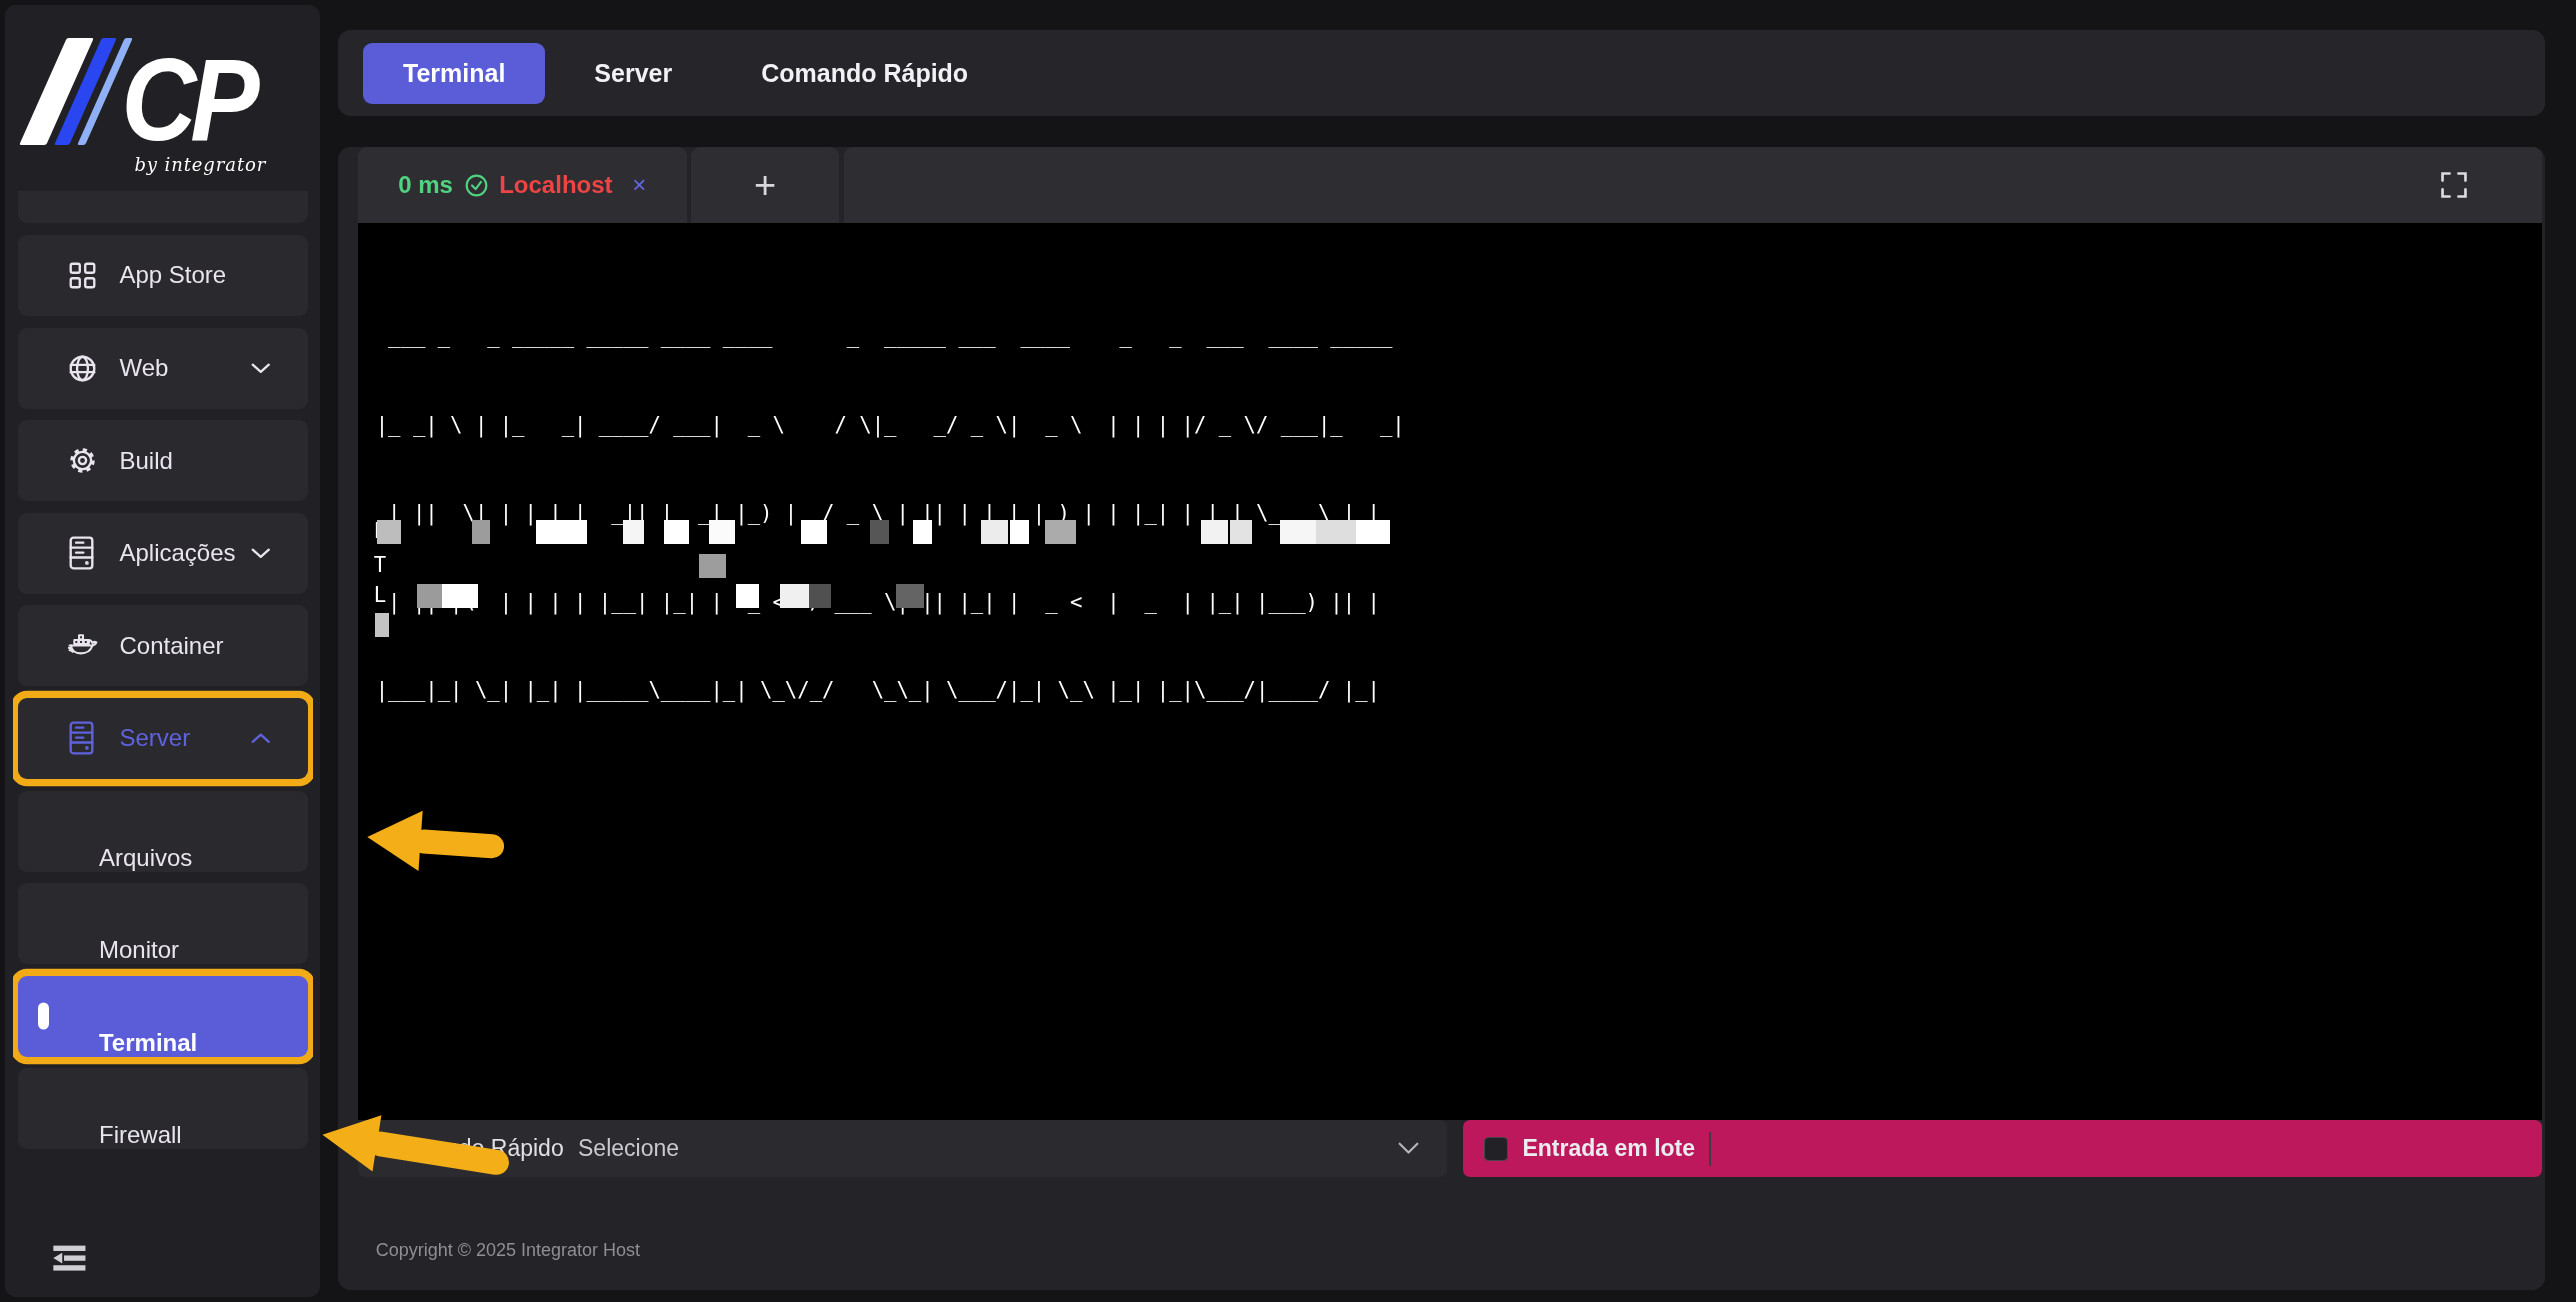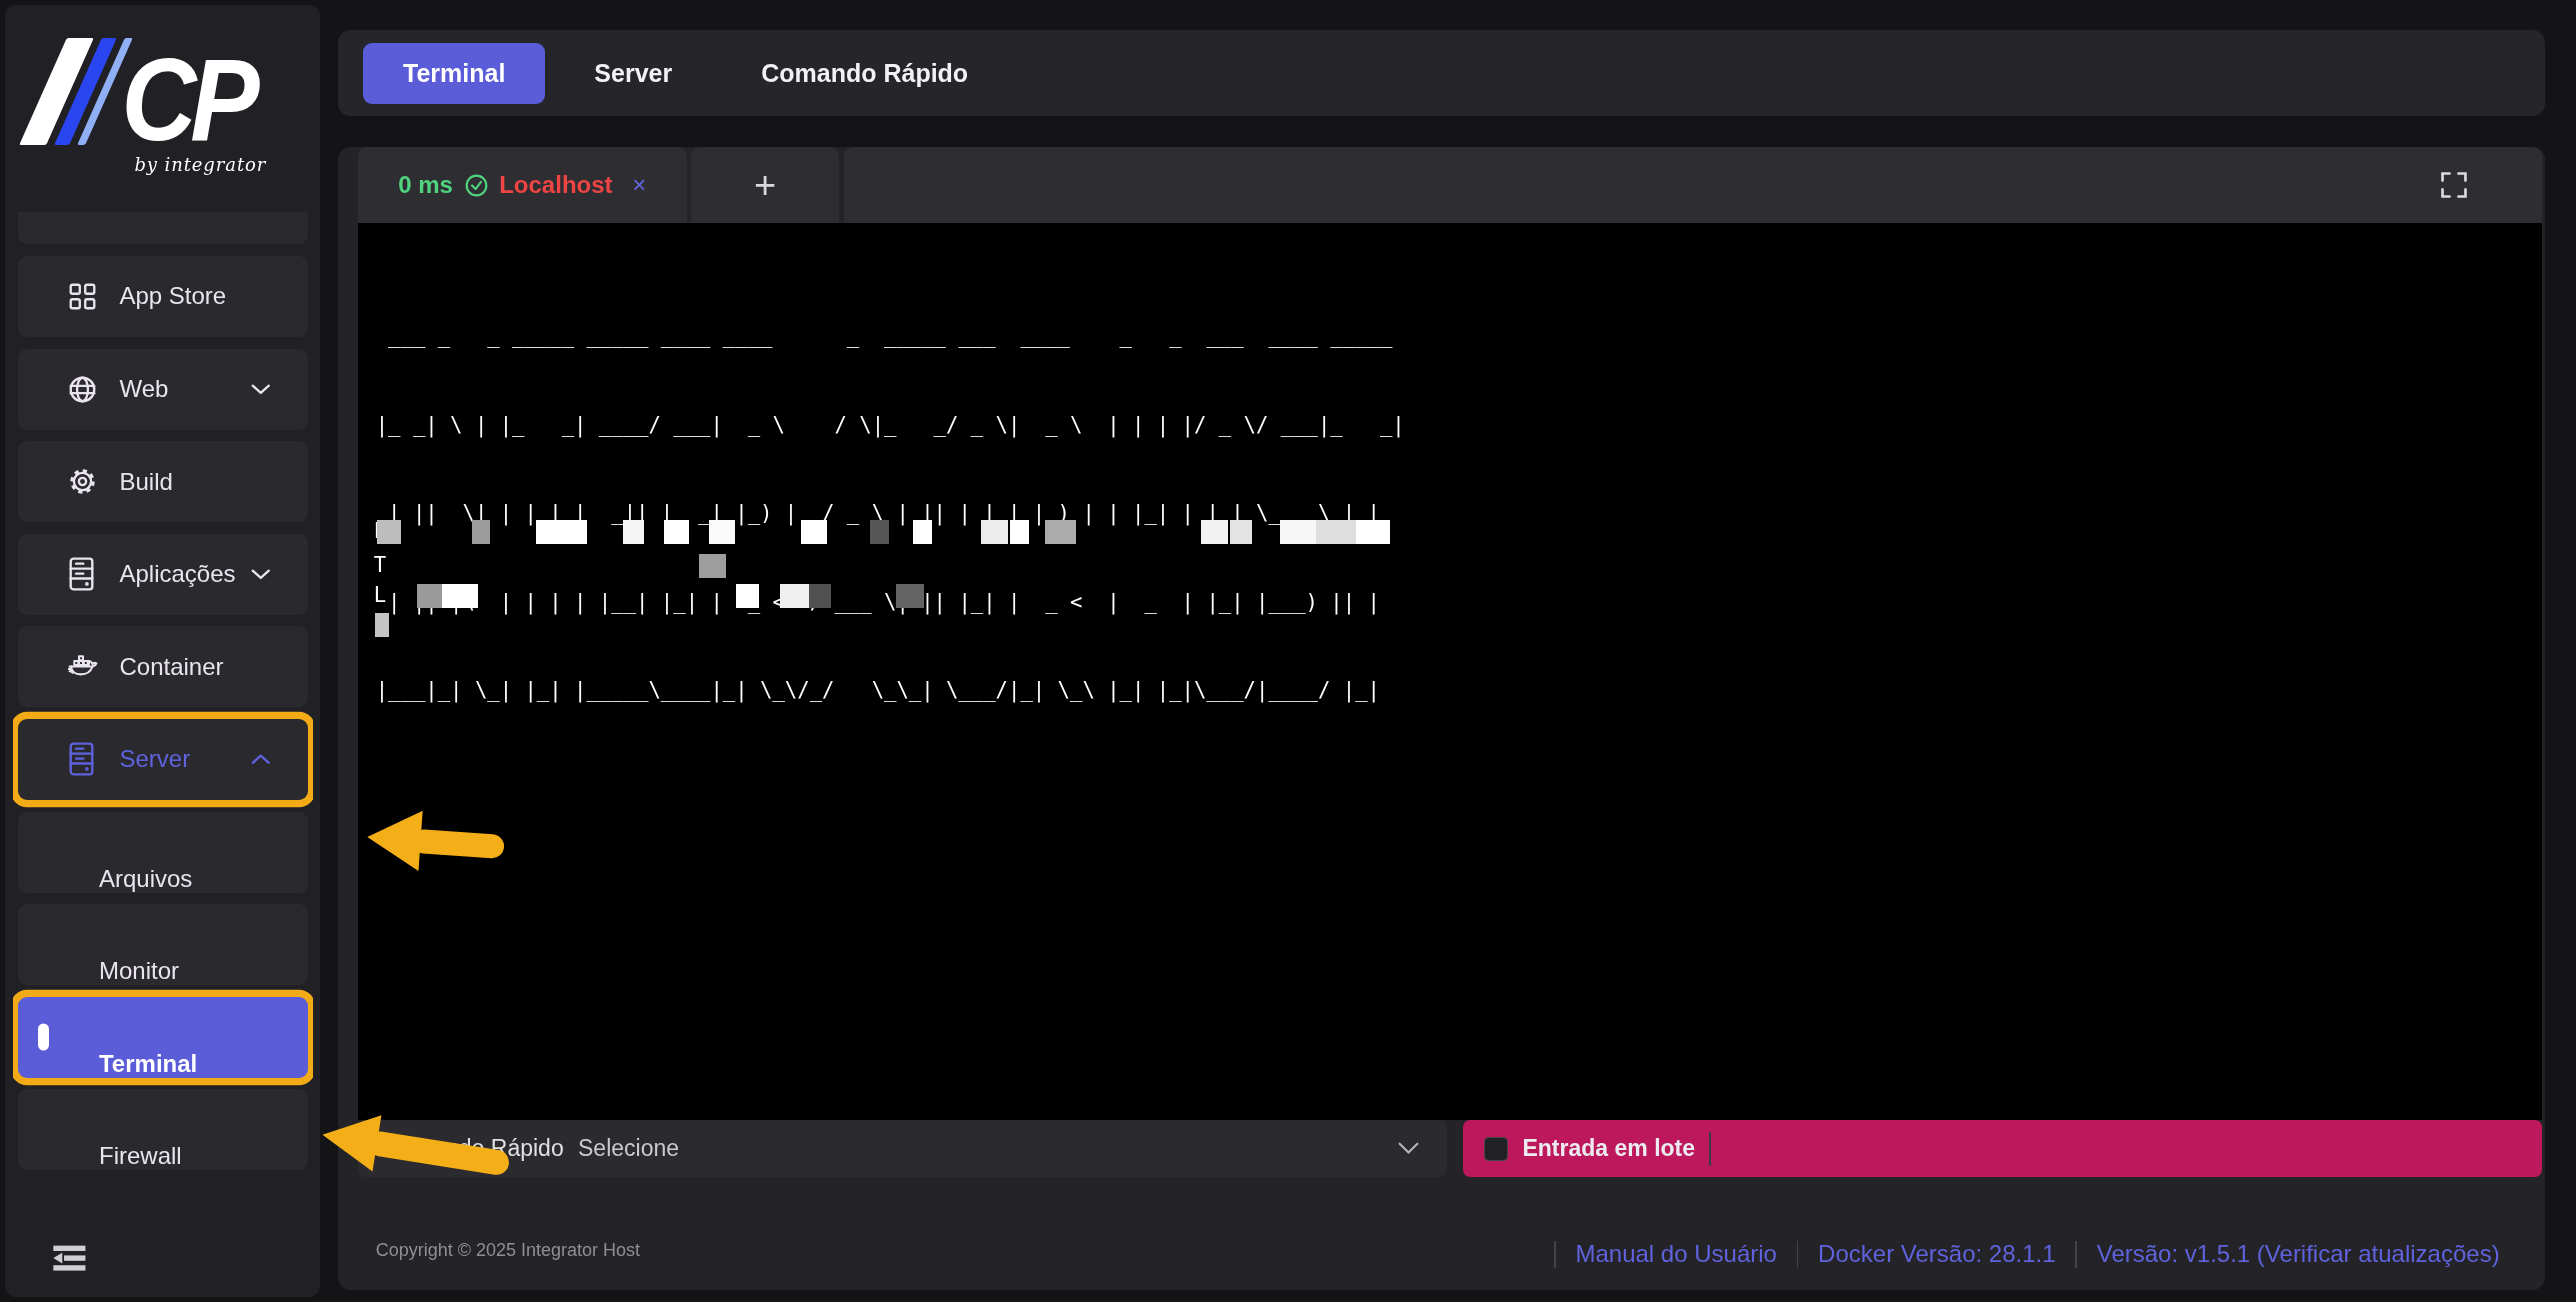--- a/index.html
+++ b/index.html
@@ -14,21 +14,21 @@
   .logo-bars { display:flex; gap:8px; height:107px; transform:skewX(-24deg); margin-left:12.5px; }
   .logo-bars span { display:block; height:107px; border-radius:1.8px; }
   .bar-w { width:27px; background:#ffffff; }
   .bar-b { width:15px; background:#2946f0; }
   .bar-l { width:8px;  background:#8fb0f7; }
   .logo-cp { color:#fff; font-weight:900; font-style:italic; font-size:104px; line-height:89px;
              letter-spacing:-6.3px; margin-left:12.5px; transform:scaleY(1.12); }
   .logo-sub { font-family:"DejaVu Serif", serif; font-style:italic; color:#fff;
               font-size:18px; margin-top:9px; margin-left:104px; letter-spacing:0.9px; }
 
-  .nav { position:absolute; left:7.2px; right:7.2px; top:207px; height:1024px; overflow:hidden; }
+  .nav { position:absolute; left:7.2px; right:7.2px; top:186px; height:1024px; overflow:hidden; }
   .nav-item { height:81px; margin:0 5.4px 11.6px 5.4px; background:#2a2a2e; border-radius:9px;
               display:flex; align-items:center; padding:0 36px 0 50px; color:#e9e4ee;
               font-size:24px; position:relative; }
   .nav-partial { height:32px; margin:0 5.4px 11.6px 5.4px; background:#2a2a2e;
                  border-radius:0 0 9px 9px; }
   .nav-item .nicon { width:30px; height:36px; display:flex; align-items:center; margin-right:21.5px; }
   .nav-item .chev { margin-left:auto; display:flex; }
   .nav-sub { padding-left:81px;align-items:flex-end; }
   .nav-blue { color:#5f62de; }
   .nav-hl { box-shadow:0 0 0 7.2px #F2AB17; }
@@ -330,28 +330,20 @@
     </div>
     <div class="batch-box">
       <span class="checkbox"></span>
       <span class="batch-label">Entrada em lote</span>
       <span class="bar-divider"></span>
     </div>
   </div>
 
   <div class="footer">
     <div class="copyright">Copyright © 2025 Integrator Host</div>
-    <div class="footer-links">
-      <span class="fdiv"></span>
-      <span class="flink">Manual do Usuário</span>
-      <span class="fdiv"></span>
-      <span class="flink">Docker Versão: 28.1.1</span>
-      <span class="fdiv"></span>
-      <span class="flink">Versão: v1.5.1 (Verificar atualizações)</span>
-    </div>
   </div>
 </div>
 
 <svg class="arrow" style="left:365px; top:805px;" width="152" height="73" viewBox="0 0 170 82">
   <g fill="#F4AE17" transform="rotate(4 30 40)">
     <polygon points="2,38 62,4 62,72"></polygon>
     <rect x="52" y="25" width="104" height="27" rx="13.5"></rect>
   </g>
 </svg>
 

